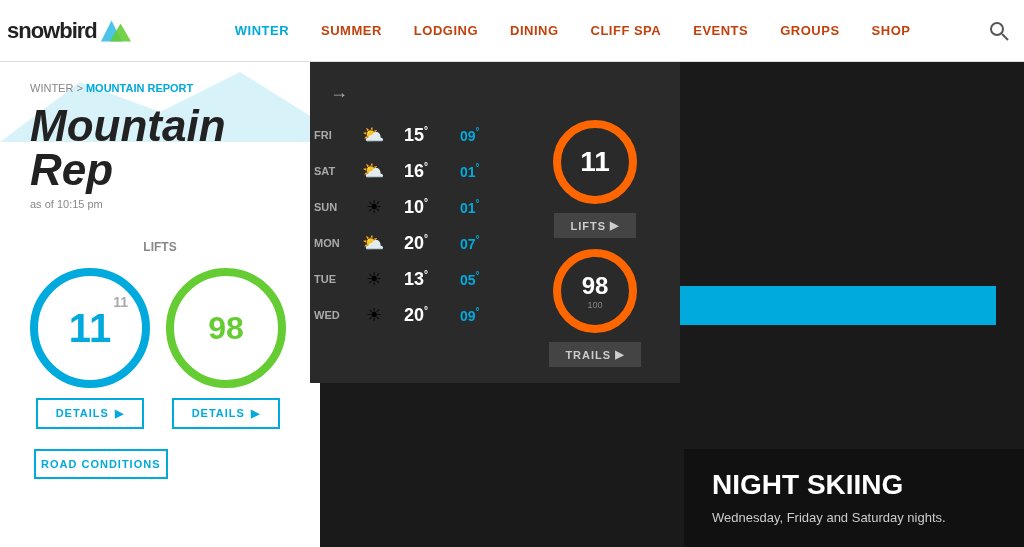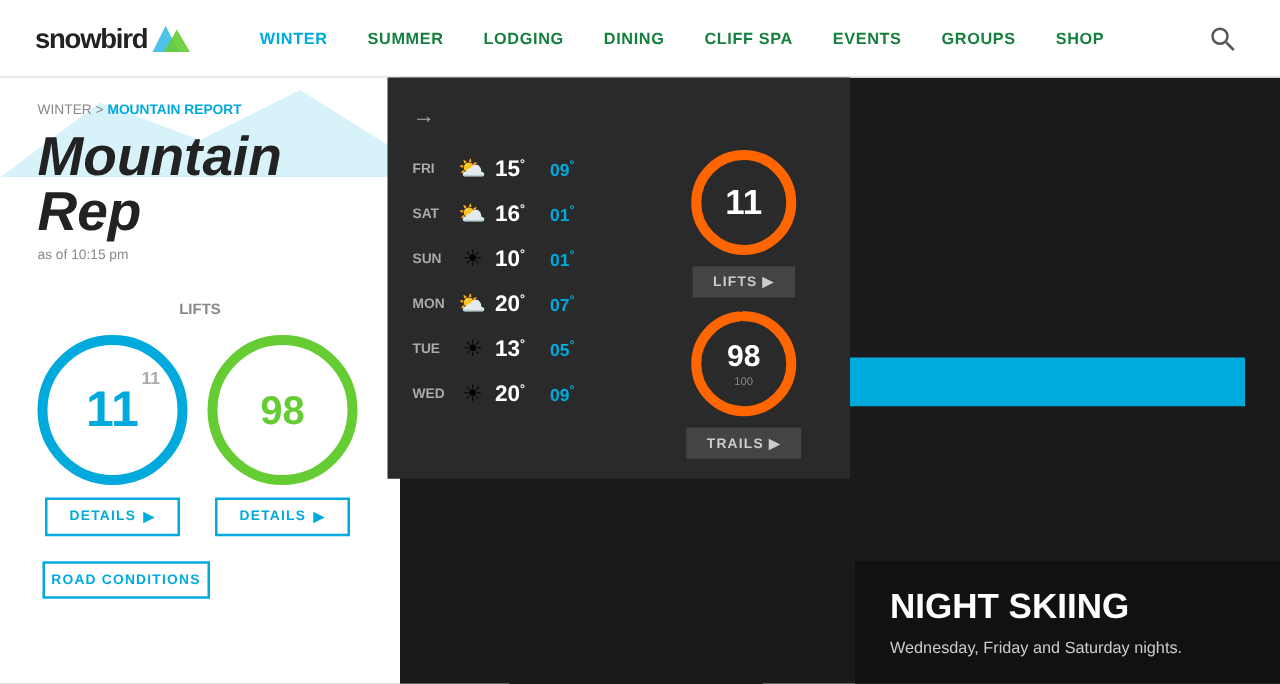--- a/index.html
+++ b/index.html
@@ -4,24 +4,25 @@
   <style>
     * { box-sizing: border-box; margin: 0; padding: 0; }
     body { font-family: 'Arial', sans-serif; background: #f0f0f0; overflow: hidden; width: 1024px; height: 547px; }
 
     
     .nav-bar {
       background: #fff;
       height: 62px;
       display: flex;
       align-items: center;
-      padding: 0 28px;
+      padding: 0 7px;
       border-bottom: 1px solid #ddd;
       position: relative;
       z-index: 10;
+      gap: 48px;
     }
     .logo {
       display: flex;
       align-items: center;
       margin-right: 40px;
     }
     .logo-text {
       font-size: 22px;
       font-weight: 900;
       color: #222;
@@ -36,21 +37,21 @@
       display: flex;
       align-items: center;
       gap: 0;
       flex: 1;
     }
     .nav-link {
       padding: 0 16px;
       font-size: 13px;
       font-weight: 700;
       letter-spacing: 0.5px;
-      color: #15803d;
+      color: #c2410c;
       text-transform: uppercase;
       cursor: pointer;
       height: 62px;
       display: flex;
       align-items: center;
     }
     .nav-link.active {
       color: #00aadd;
     }
     .nav-search {
@@ -188,22 +189,22 @@
     }
     .dropdown-arrow {
       color: #aaa;
       font-size: 18px;
       padding: 4px 20px 14px 20px;
       display: block;
     }
     .forecast-row {
       display: flex;
       align-items: center;
-      padding: 7px 20px;
-      gap: 4px;
+      padding: 7px 4px;
+      gap: 16px;
     }
     .forecast-day {
       font-size: 11px;
       font-weight: 700;
       color: #aaa;
       width: 30px;
       text-transform: uppercase;
     }
     .weather-icon {
       font-size: 18px;

